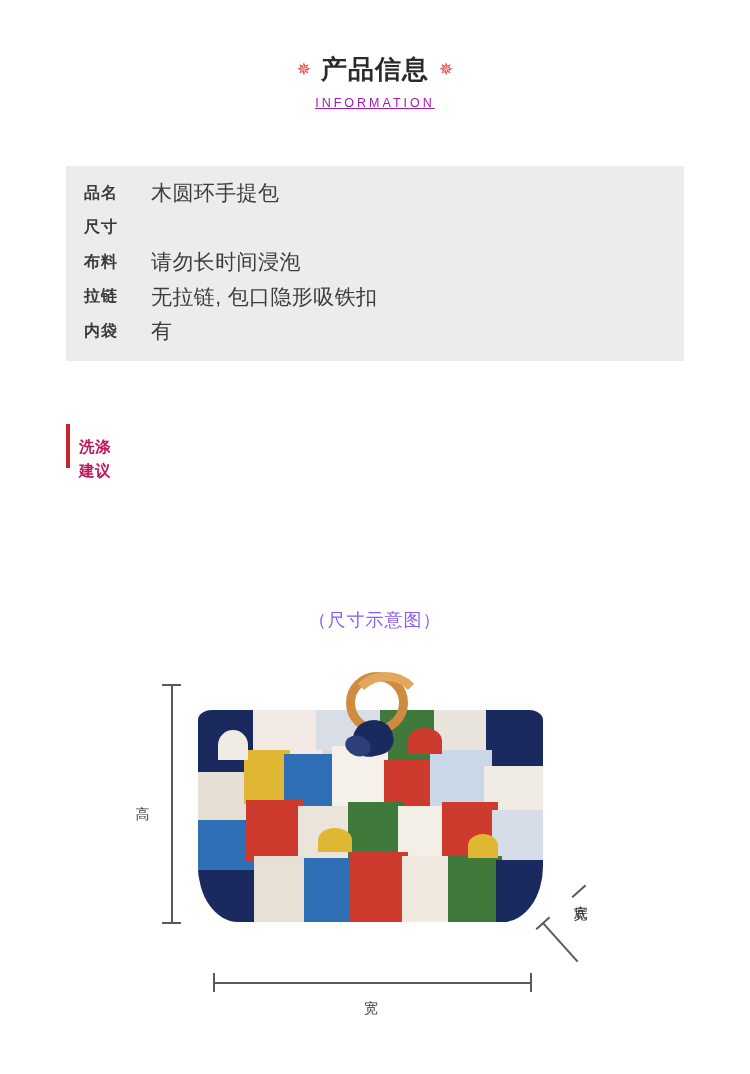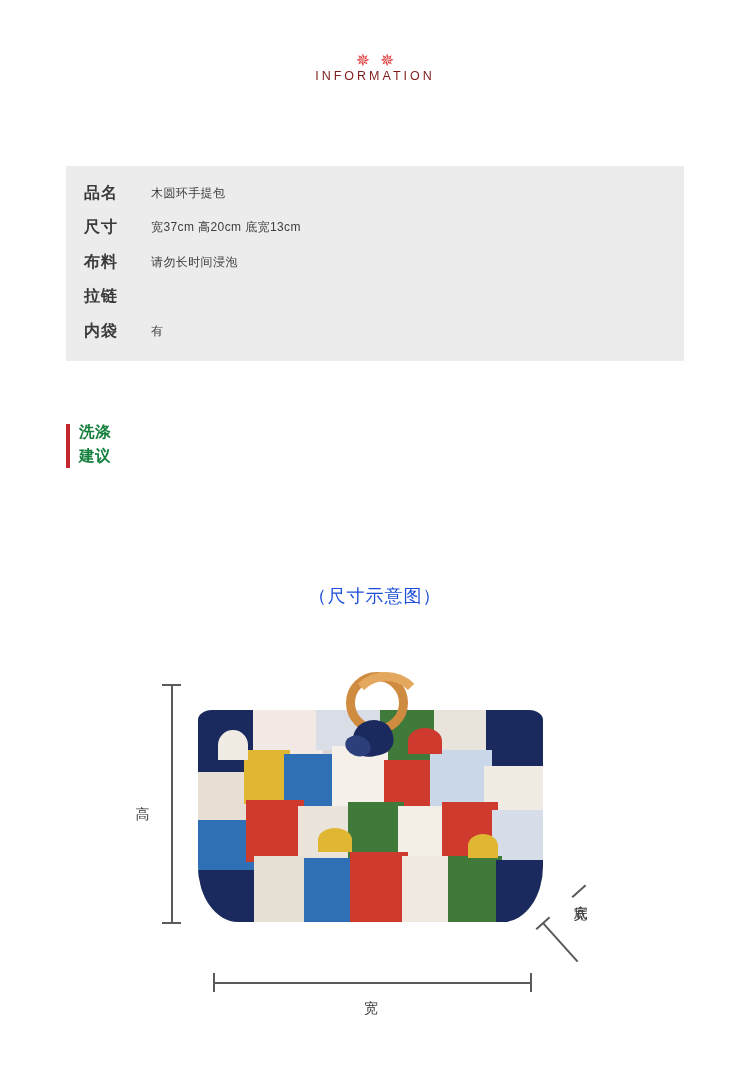--- a/index.html
+++ b/index.html
@@ -34,23 +34,25 @@
     letter-spacing: 1px;
     color: #2b2b2b;
   }
   .deco-flower {
     color: #e03a3a;
     font-size: 17px;
     line-height: 1;
     display: inline-block;
   }
   .header-sub {
+    margin-top: 9px;
     font-size: 12.5px;
     letter-spacing: 3px;
-    color: #7f1d1d;
+    color: #a21caf;
+    text-decoration: underline;
   }
 
   
   .info-panel {
     position: absolute;
     left: 66px;
     top: 166px;
     width: 618px;
     background: #ececec;
     padding: 10px 0 12px 0;
@@ -63,21 +65,21 @@
   .info-label {
     width: 70px;
     flex: 0 0 70px;
     text-align: center;
     font-size: 16px;
     font-weight: bold;
     color: #3a3a3a;
     letter-spacing: 1px;
   }
   .info-value {
-    font-size: 12px;
+    font-size: 21px;
     color: #3d3d3d;
     padding-left: 15px;
     letter-spacing: 0.4px;
   }
 
   
   .care {
     position: absolute;
     left: 66px;
     top: 420px;
@@ -87,46 +89,47 @@
   .care-bar {
     width: 4px;
     background: #c2272d;
     margin-right: 9px;
     height: 44px;
     margin-top: 4px;
   }
   .care-label {
     font-size: 15.5px;
     font-weight: bold;
-    color: #15803d;
+    color: #be185d;
     line-height: 1.52;
     width: 42px;
     flex: 0 0 42px;
     letter-spacing: 0.5px;
+    margin-top: 15px;
   }
   .care-list {
     margin: 0; padding: 0;
     list-style: none;
     margin-left: 22px;
   }
   .care-list li {
     font-size: 15px;
     color: #3d3d3d;
     line-height: 1.95;
     letter-spacing: 0.2px;
   }
 
   
   .diagram-caption {
     position: absolute;
-    top: 584px;
+    top: 608px;
     left: 0; right: 0;
     text-align: center;
     font-size: 18px;
-    color: #1d4ed8;
+    color: #8b5cf6;
     letter-spacing: 1px;
   }
 
   
   .diagram {
     position: absolute;
     left: 0; top: 650px;
     width: 750px; height: 400px;
   }
   .bag-wrap {
@@ -208,40 +211,41 @@
   }
 </style>
 </head>
 <body>
 
 <div class="page">
 
   <div class="header">
     <div class="header-title-row">
       <span class="deco-flower">✵</span>
+      <span class="header-title">产品信息</span>
       <span class="deco-flower">✵</span>
     </div>
     <div class="header-sub">INFORMATION</div>
   </div>
 
   <div class="info-panel">
     <div class="info-row">
       <div class="info-label">品名</div>
       <div class="info-value">木圆环手提包</div>
     </div>
     <div class="info-row">
       <div class="info-label">尺寸</div>
-      <div class="info-value">宽37cm 高20cm 底宽13cm</div>
     </div>
     <div class="info-row">
       <div class="info-label">布料</div>
       <div class="info-value">请勿长时间浸泡</div>
     </div>
     <div class="info-row">
       <div class="info-label">拉链</div>
+      <div class="info-value">无拉链, 包口隐形吸铁扣</div>
     </div>
     <div class="info-row">
       <div class="info-label">内袋</div>
       <div class="info-value">有</div>
     </div>
   </div>
 
   <div class="care">
     <div class="care-bar"></div>
     <div class="care-label">

